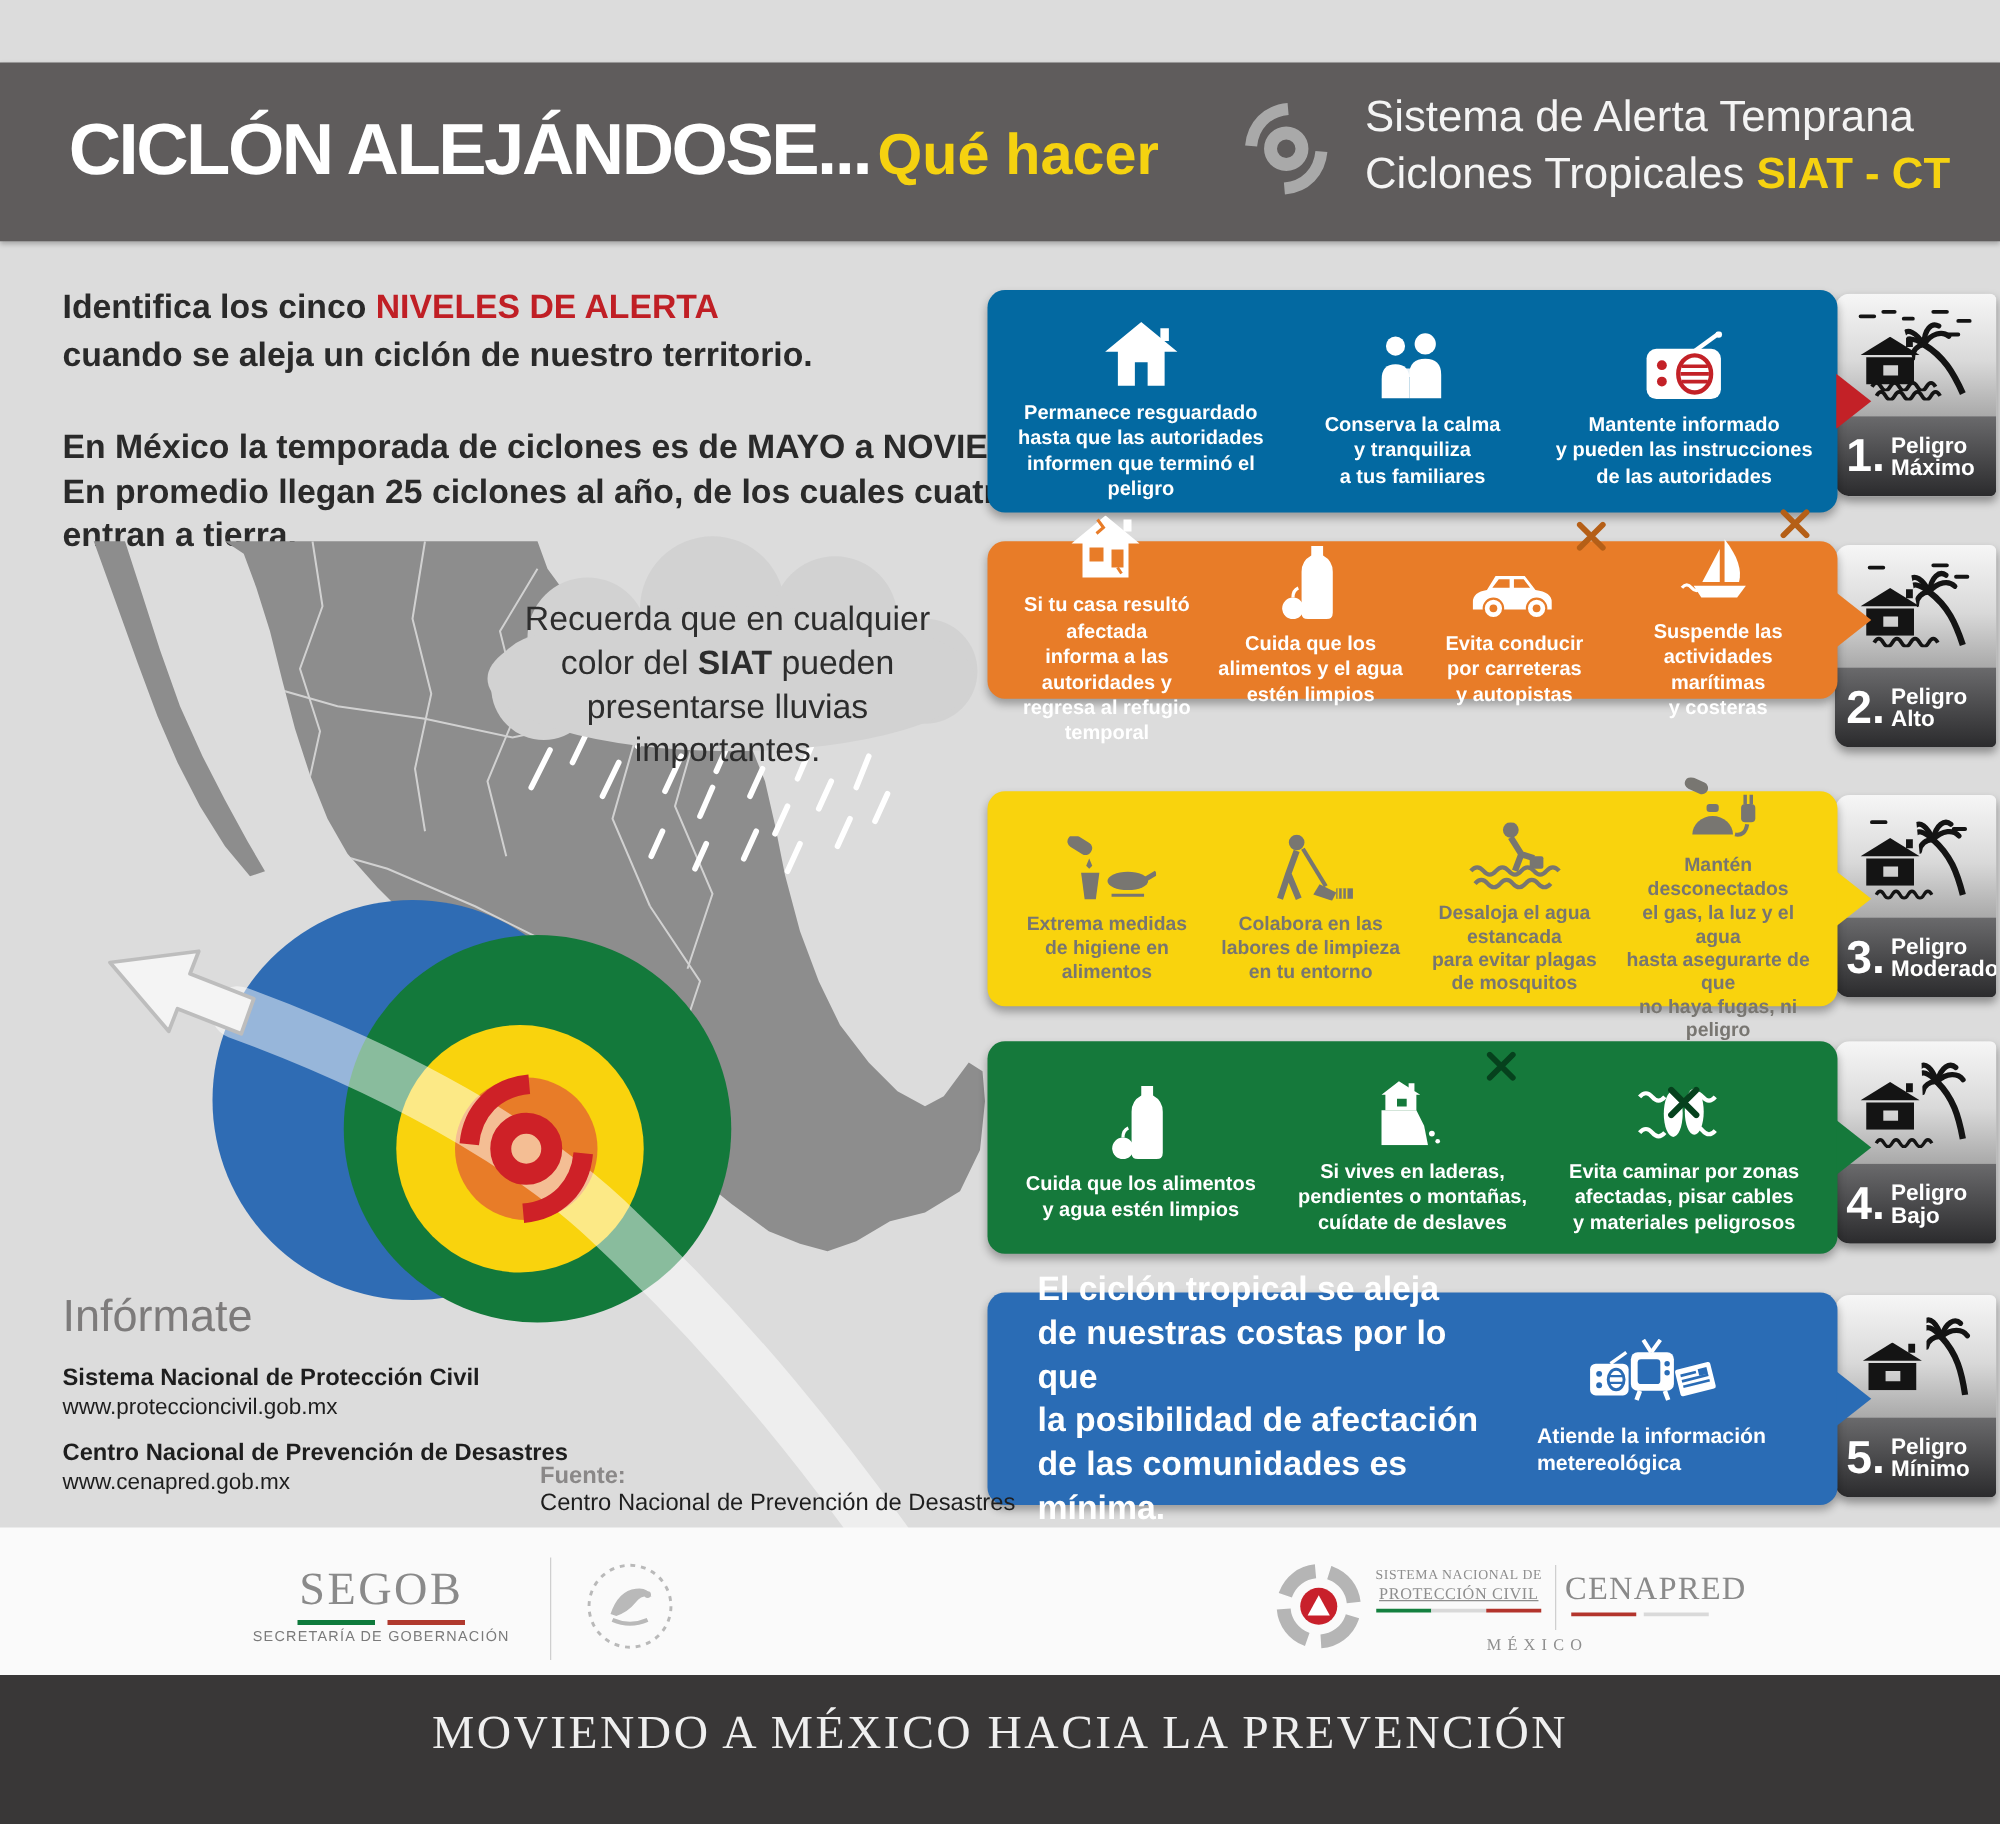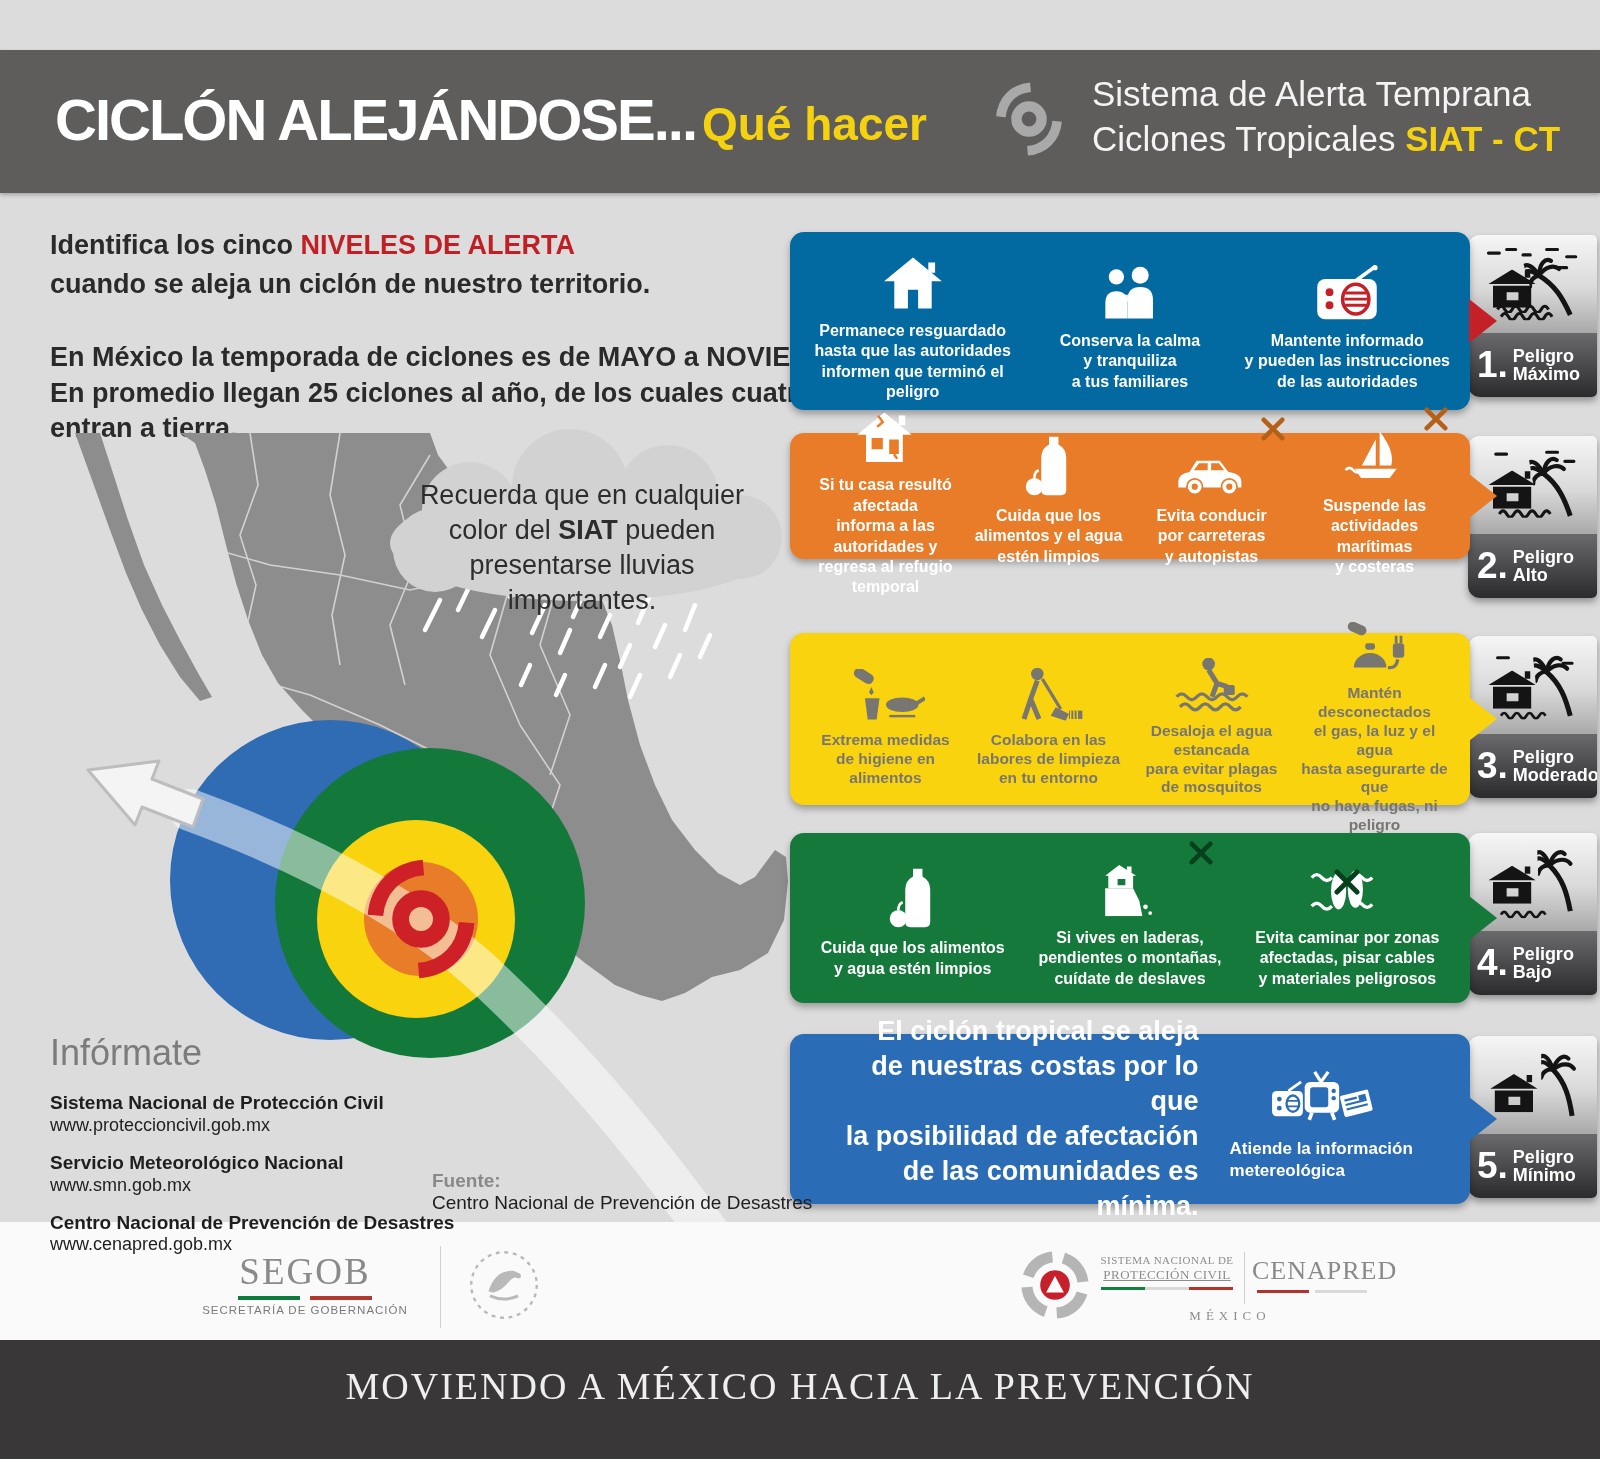--- a/index.html
+++ b/index.html
@@ -39,21 +39,21 @@
          border-top:22px solid transparent;border-bottom:22px solid transparent;}
   .bflex{display:flex;height:100%;align-items:center;justify-content:space-around;padding:0 14px;}
   .bitem{position:relative;display:flex;flex-direction:column;align-items:center;flex:1;
          text-align:center;color:#fff;padding:0 4px;}
   .icnbox{height:72px;display:flex;align-items:flex-end;justify-content:center;}
   .cap{font-size:16px;font-weight:bold;line-height:1.28;white-space:pre-line;margin-top:9px;}
   .yellow .bitem{color:#787671;}
   .yellow .cap{font-size:15.5px;line-height:1.22;}
   .xmark{position:absolute;color:var(--xc);}
   .blueflex{display:flex;height:100%;align-items:center;padding:0 26px 0 40px;}
-  .bmain{flex:1.5;font-size:27px;font-weight:bold;color:#fff;text-align:right;
+  .bmain{flex:1.5;font-size:27px;font-weight:bold;color:#fff;text-align:left;
          line-height:1.3;white-space:pre-line;}
   .bside{flex:1;display:flex;flex-direction:column;align-items:center;color:#fff;}
   .bside .cap{font-size:17px;}
   
   .tab{position:absolute;left:1468px;width:129px;border-radius:12px 5px 5px 12px;overflow:hidden;
        box-shadow:0 4px 7px rgba(0,0,0,.35);z-index:3;}
   .ticon{height:98px;background:linear-gradient(#f6f6f6,#d9d9d9 55%,#a9a9a9);
          display:flex;align-items:center;justify-content:center;color:#141414;}
   .tlabel{height:64px;background:linear-gradient(#6a6a6c,#2b2b2d);color:#fff;
           display:flex;align-items:center;padding-left:9px;}
@@ -320,24 +320,20 @@
   </svg>
   <div class="cloudtext"><span>Recuerda que en cualquier color del </span><b>SIAT</b><span> pueden presentarse lluvias importantes.</span></div>
 
   <div class="informate">
     <p class="inf-h">Infórmate</p>
     <div>
       <div class="inf-name">Sistema Nacional de Protección Civil</div>
       <div class="inf-url">www.proteccioncivil.gob.mx</div>
     </div>
     <div>
-      <div class="inf-name">Servicio Meteorológico Nacional</div>
-      <div class="inf-url">www.smn.gob.mx</div>
-    </div>
-    <div>
       <div class="inf-name">Centro Nacional de Prevención de Desastres</div>
       <div class="inf-url">www.cenapred.gob.mx</div>
     </div>
   </div>
   <div class="fuente">
     <div class="fl">Fuente:</div>
     <div class="fv">Centro Nacional de Prevención de Desastres</div>
   </div>
 
   <div class="band" style="top:232px;height:178px;background:#0369a1;--bc:#c32127">

